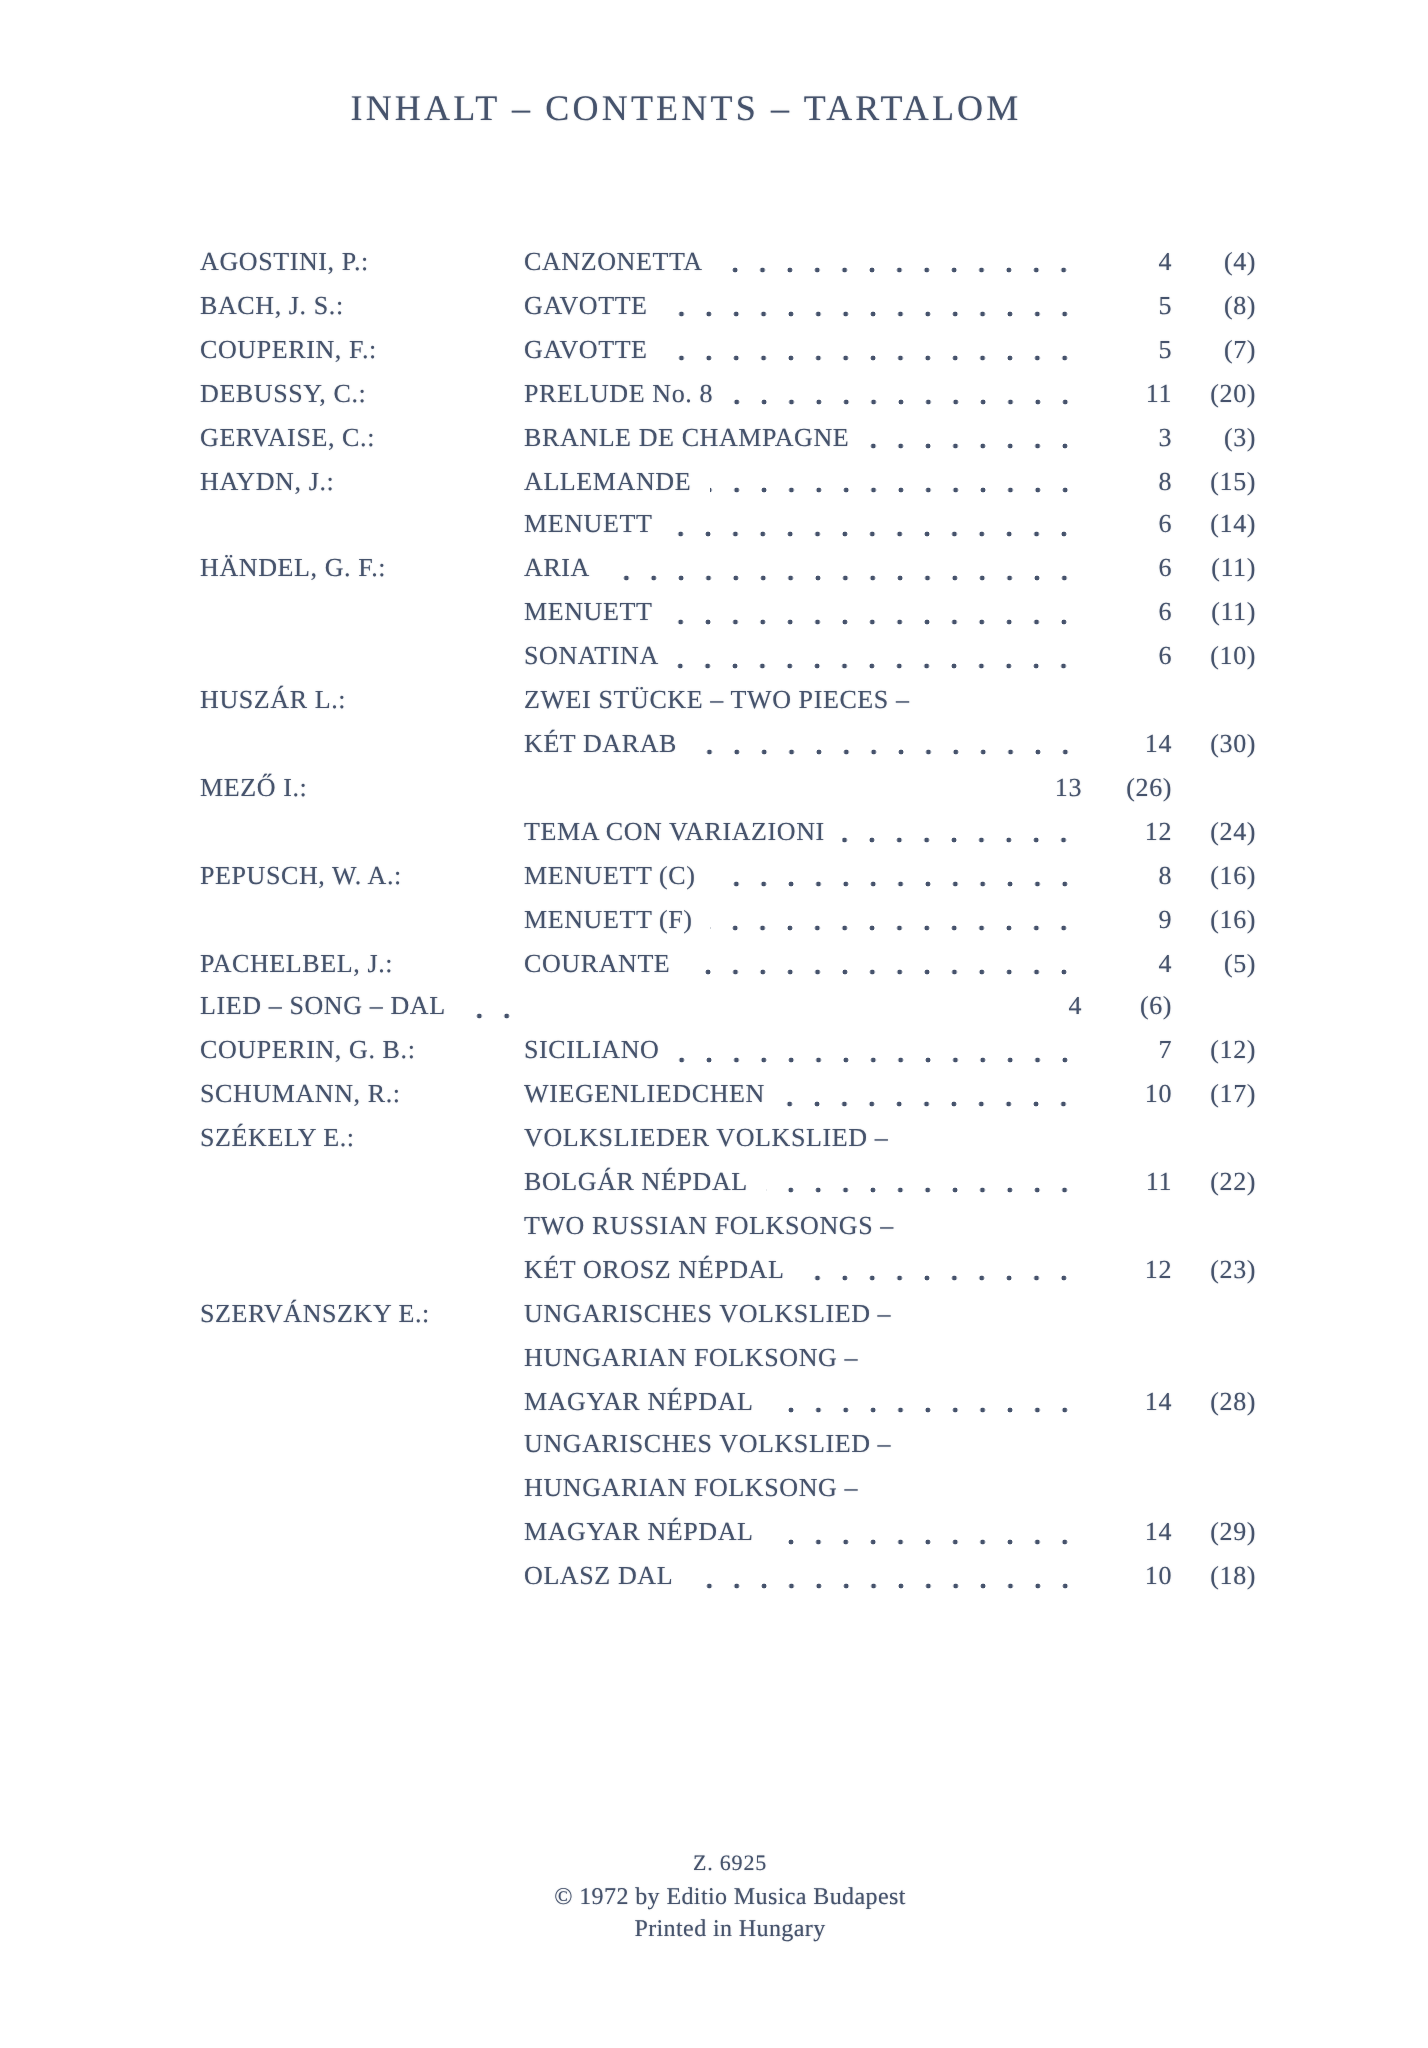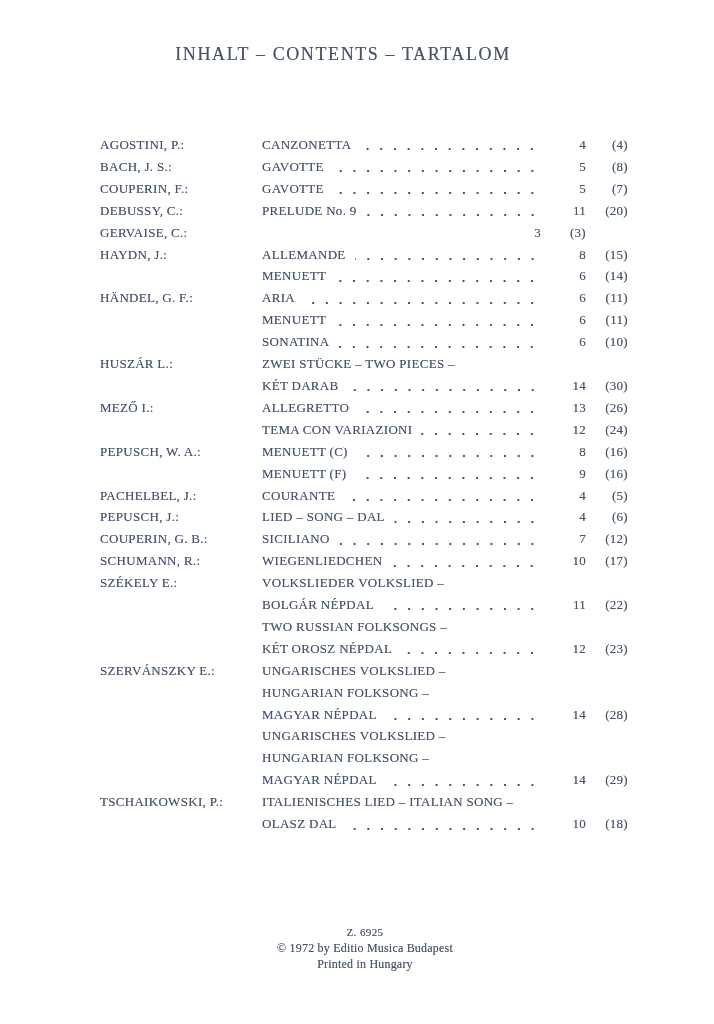--- a/index.html
+++ b/index.html
@@ -19,21 +19,21 @@
     left: -14px;
     width: 714px;
     text-align: center;
     font-size: 18px;
     letter-spacing: 1.6px;
     font-weight: 400;
     white-space: nowrap;
   }
   .toc {
     position: absolute;
-    top: 134px;
+    top: 120px;
     left: 100px;
     width: 528px;
   }
   .toc-row {
     display: grid;
     grid-template-columns: 162px 1fr 45px 42px;
     line-height: 21.9px;
     font-size: 13px;
     letter-spacing: 0.3px;
     white-space: nowrap;
@@ -96,29 +96,33 @@
       <span class="piece-text">GAVOTTE</span>
       <span class="leader"></span>
     </span>
     <span class="page-cell">5</span>
     <span class="paren-cell">(7)</span>
   </div>
 
   <div class="toc-row">
     <span class="composer-cell">DEBUSSY, C.:</span>
     <span class="piece-cell">
-      <span class="piece-text">PRELUDE No. 9</span>
+      <span class="piece-text">PRELUDE No. 8</span>
       <span class="leader"></span>
     </span>
     <span class="page-cell">11</span>
     <span class="paren-cell">(20)</span>
   </div>
 
   <div class="toc-row">
     <span class="composer-cell">GERVAISE, C.:</span>
+    <span class="piece-cell">
+      <span class="piece-text">BRANLE DE CHAMPAGNE</span>
+      <span class="leader"></span>
+    </span>
     <span class="page-cell">3</span>
     <span class="paren-cell">(3)</span>
   </div>
 
   <div class="toc-row">
     <span class="composer-cell">HAYDN, J.:</span>
     <span class="piece-cell">
       <span class="piece-text">ALLEMANDE</span>
       <span class="leader"></span>
     </span>
@@ -181,24 +185,20 @@
     <span class="piece-cell">
       <span class="piece-text">KÉT DARAB</span>
       <span class="leader"></span>
     </span>
     <span class="page-cell">14</span>
     <span class="paren-cell">(30)</span>
   </div>
 
   <div class="toc-row">
     <span class="composer-cell">MEZŐ I.:</span>
-    <span class="piece-cell">
-      <span class="piece-text">ALLEGRETTO</span>
-      <span class="leader"></span>
-    </span>
     <span class="page-cell">13</span>
     <span class="paren-cell">(26)</span>
   </div>
 
   <div class="toc-row">
     <span class="composer-cell"></span>
     <span class="piece-cell">
       <span class="piece-text">TEMA CON VARIAZIONI</span>
       <span class="leader"></span>
     </span>
@@ -230,21 +230,20 @@
     <span class="composer-cell">PACHELBEL, J.:</span>
     <span class="piece-cell">
       <span class="piece-text">COURANTE</span>
       <span class="leader"></span>
     </span>
     <span class="page-cell">4</span>
     <span class="paren-cell">(5)</span>
   </div>
 
   <div class="toc-row">
-    <span class="composer-cell">PEPUSCH, J.:</span>
     <span class="piece-cell">
       <span class="piece-text">LIED – SONG – DAL</span>
       <span class="leader"></span>
     </span>
     <span class="page-cell">4</span>
     <span class="paren-cell">(6)</span>
   </div>
 
   <div class="toc-row">
     <span class="composer-cell">COUPERIN, G. B.:</span>
@@ -366,29 +365,20 @@
   <div class="toc-row">
     <span class="composer-cell"></span>
     <span class="piece-cell">
       <span class="piece-text">MAGYAR NÉPDAL</span>
       <span class="leader"></span>
     </span>
     <span class="page-cell">14</span>
     <span class="paren-cell">(29)</span>
   </div>
 
-  <div class="toc-row no-page">
-    <span class="composer-cell">TSCHAIKOWSKI, P.:</span>
-    <span class="piece-cell">
-      <span class="piece-text">ITALIENISCHES LIED – ITALIAN SONG –</span>
-      <span class="leader"></span>
-    </span>
-    <span class="page-cell"></span>
-    <span class="paren-cell"></span>
-  </div>
 
   <div class="toc-row">
     <span class="composer-cell"></span>
     <span class="piece-cell">
       <span class="piece-text">OLASZ DAL</span>
       <span class="leader"></span>
     </span>
     <span class="page-cell">10</span>
     <span class="paren-cell">(18)</span>
   </div>

